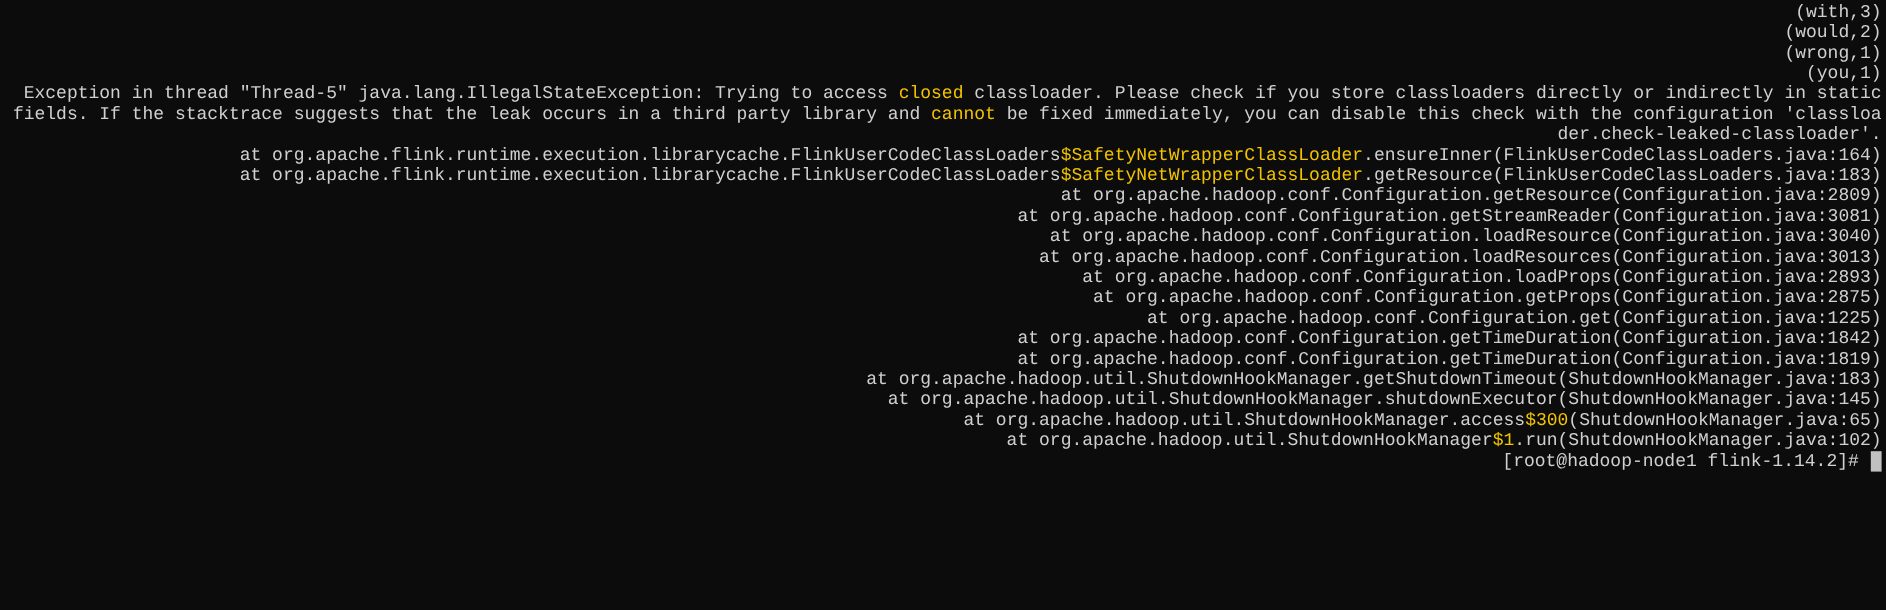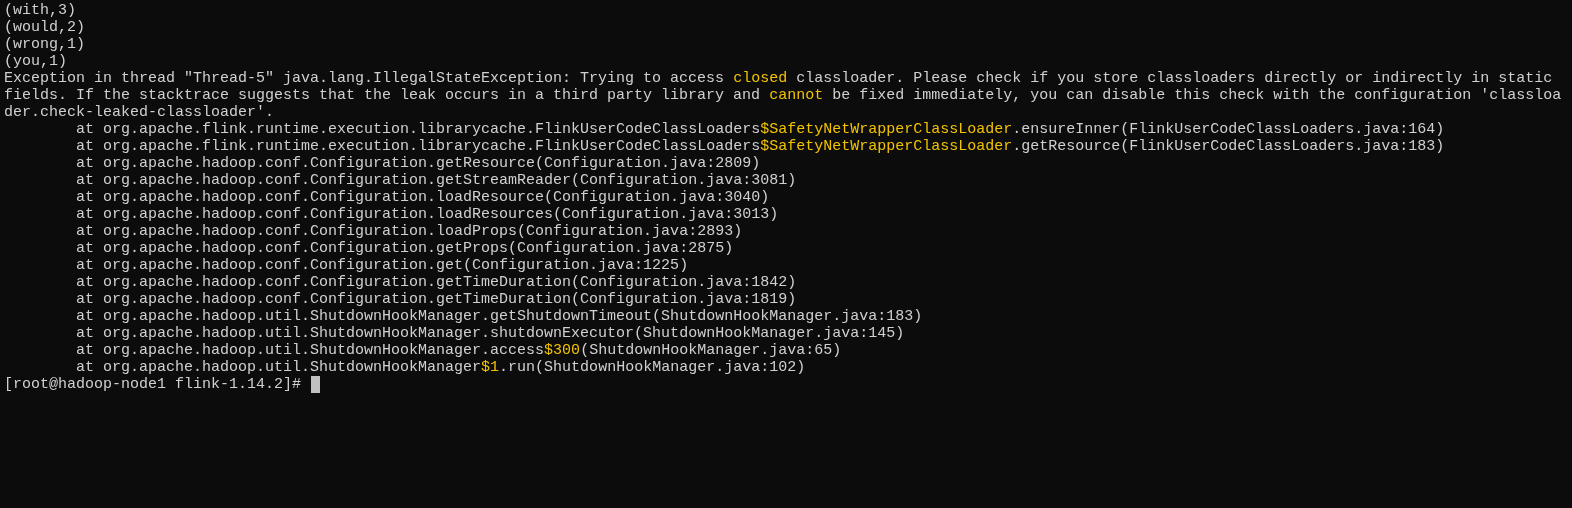--- a/index.html
+++ b/index.html
@@ -13,20 +13,21 @@
     width: 1572px;
     height: 508px;
     overflow: hidden;
   }
   pre {
     margin: 0;
     padding: 2px 4px 0 4px;
     white-space: pre-wrap;
     word-break: break-all;
     font-family: inherit;
+    text-align: right;
   }
   .gray   { color: #d0d0d0; }
   .yellow { color: #f2c300; }
   .prompt { color: #d0d0d0; }
   .cursor {
     display: inline-block;
     width: 9px;
     height: 17px;
     background: #c0c0c0;
     vertical-align: text-bottom;

